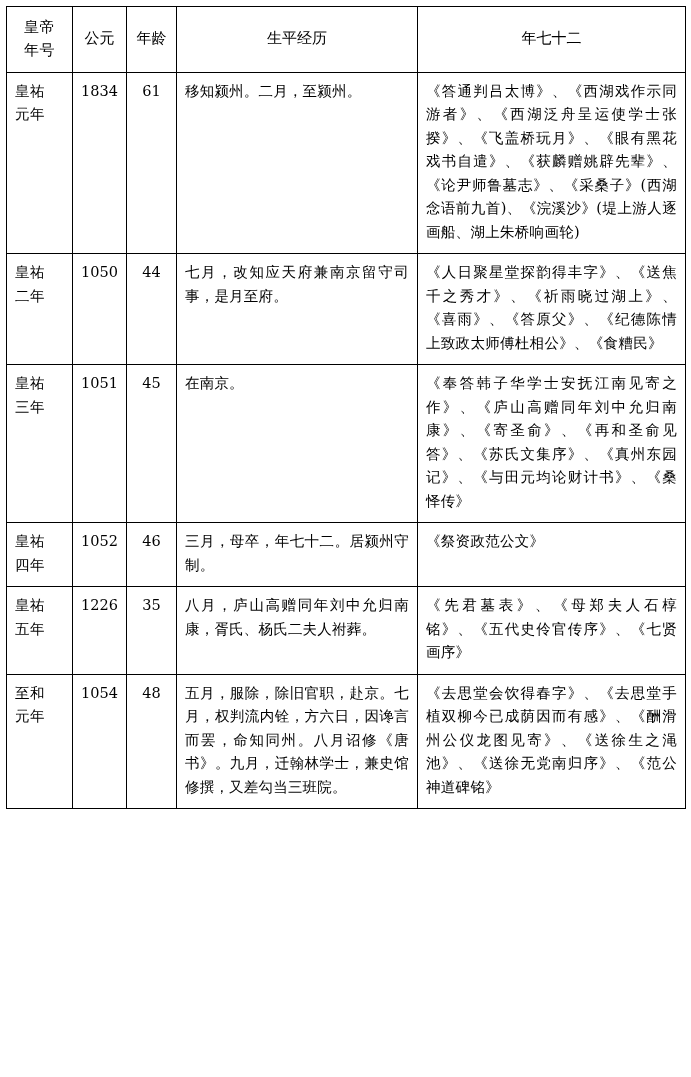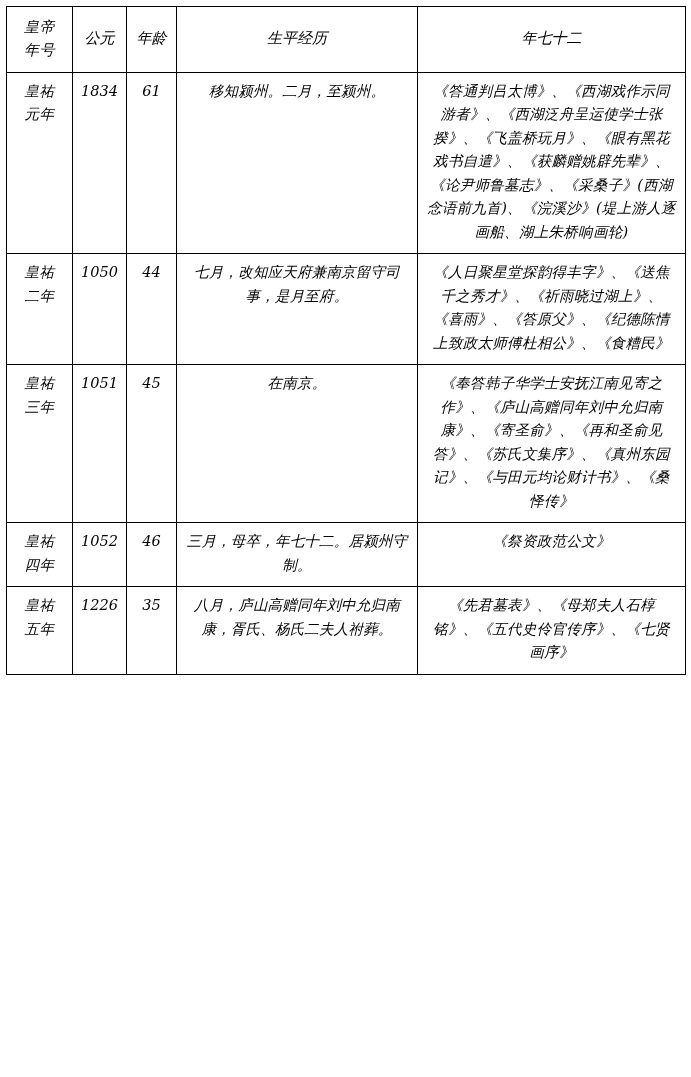--- a/index.html
+++ b/index.html
@@ -13,41 +13,39 @@
     font-family: "DejaVu Serif", "Liberation Serif", serif;
     color: #000000;
     overflow: hidden;
   }
   .page {
     position: relative;
     width: 691px;
     height: 1058px;
     box-sizing: border-box;
     padding: 6px 6px 12px 6px;
-    font-style: italic;
   }
   table.chrono {
     border-collapse: collapse;
     width: 679px;
     table-layout: fixed;
     border: 1px solid #000;
   }
   table.chrono col.c-era   { width: 66px; }
   table.chrono col.c-year  { width: 54px; }
   table.chrono col.c-age   { width: 50px; }
   table.chrono col.c-life  { width: 241px; }
   table.chrono col.c-works { width: 268px; }
 
   table.chrono th, table.chrono td {
     border: 1px solid #000;
     vertical-align: top;
     padding: 7px 8px 9px 8px;
     font-size: 14.5px;
     line-height: 1.62;
-    text-align: center;
   }
   table.chrono thead th {
     text-align: center;
     vertical-align: middle;
     font-weight: normal;
     padding: 9px 4px 11px 4px;
     font-size: 15px;
     line-height: 1.5;
   }
   th .hdr-era {
@@ -147,15 +145,25 @@
       <tr>
         <td class="era">
           <span>皇祐</span>
           <span class="era-l2">五年</span>
         </td>
         <td class="year">1226</td>
         <td class="age">35</td>
         <td class="life">八月，庐山高赠同年刘中允归南康，胥氏、杨氏二夫人祔葬。</td>
         <td class="works">《先君墓表》、《母郑夫人石椁铭》、《五代史伶官传序》、《七贤画序》</td>
       </tr>
+      <tr>
+        <td class="era">
+          <span>至和</span>
+          <span class="era-l2">元年</span>
+        </td>
+        <td class="year">1054</td>
+        <td class="age">48</td>
+        <td class="life">五月，服除，除旧官职，赴京。七月，权判流内铨，方六日，因谗言而罢，命知同州。八月诏修《唐书》。九月，迁翰林学士，兼史馆修撰，又差勾当三班院。</td>
+        <td class="works">《去思堂会饮得春字》、《去思堂手植双柳今已成荫因而有感》、《酬滑州公仪龙图见寄》、《送徐生之渑池》、《送徐无党南归序》、《范公神道碑铭》</td>
+      </tr>
     </tbody>
   </table>
 </div>
 
 </body></html>

